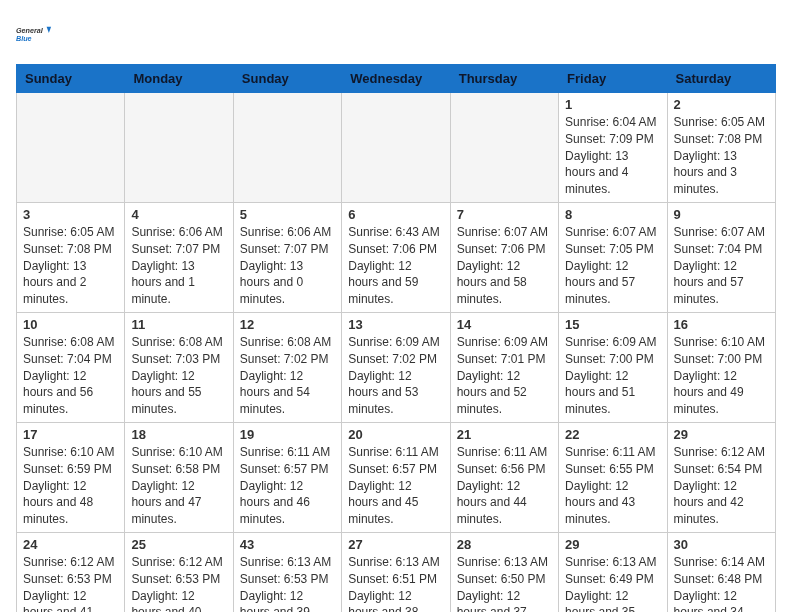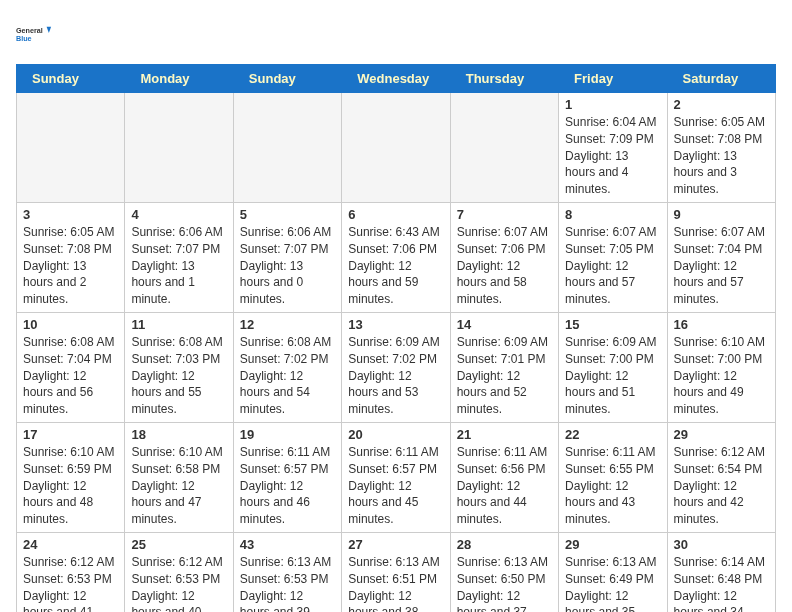--- a/index.html
+++ b/index.html
@@ -13,20 +13,21 @@
     .header {
       display: flex;
       justify-content: space-between;
       align-items: flex-start;
       margin-bottom: 12px;
     }
     .logo {
       display: flex;
       align-items: center;
       gap: 6px;
+      font-style: italic;
     }
     .logo-icon {
       width: 36px;
       height: 36px;
     }
     .title-block {
       text-align: right;
     }
     .month-title {
       font-size: 32px;
@@ -37,23 +38,23 @@
       font-size: 15px;
       color: #555;
     }
     .calendar {
       width: 100%;
       border-collapse: collapse;
       border: 1px solid #ccc;
     }
     .calendar th {
       background: #1a73c8;
-      color: #fef9c3;
+      color: #0f172a;
       text-align: left;
-      padding: 6px 15px;
+      padding: 6px 8px;
       font-size: 13px;
       font-weight: bold;
       border: 1px solid #1a73c8;
     }
     .calendar td {
       vertical-align: top;
       border: 1px solid #ccc;
       padding: 4px 6px;
       width: 108px;
       min-height: 80px;

